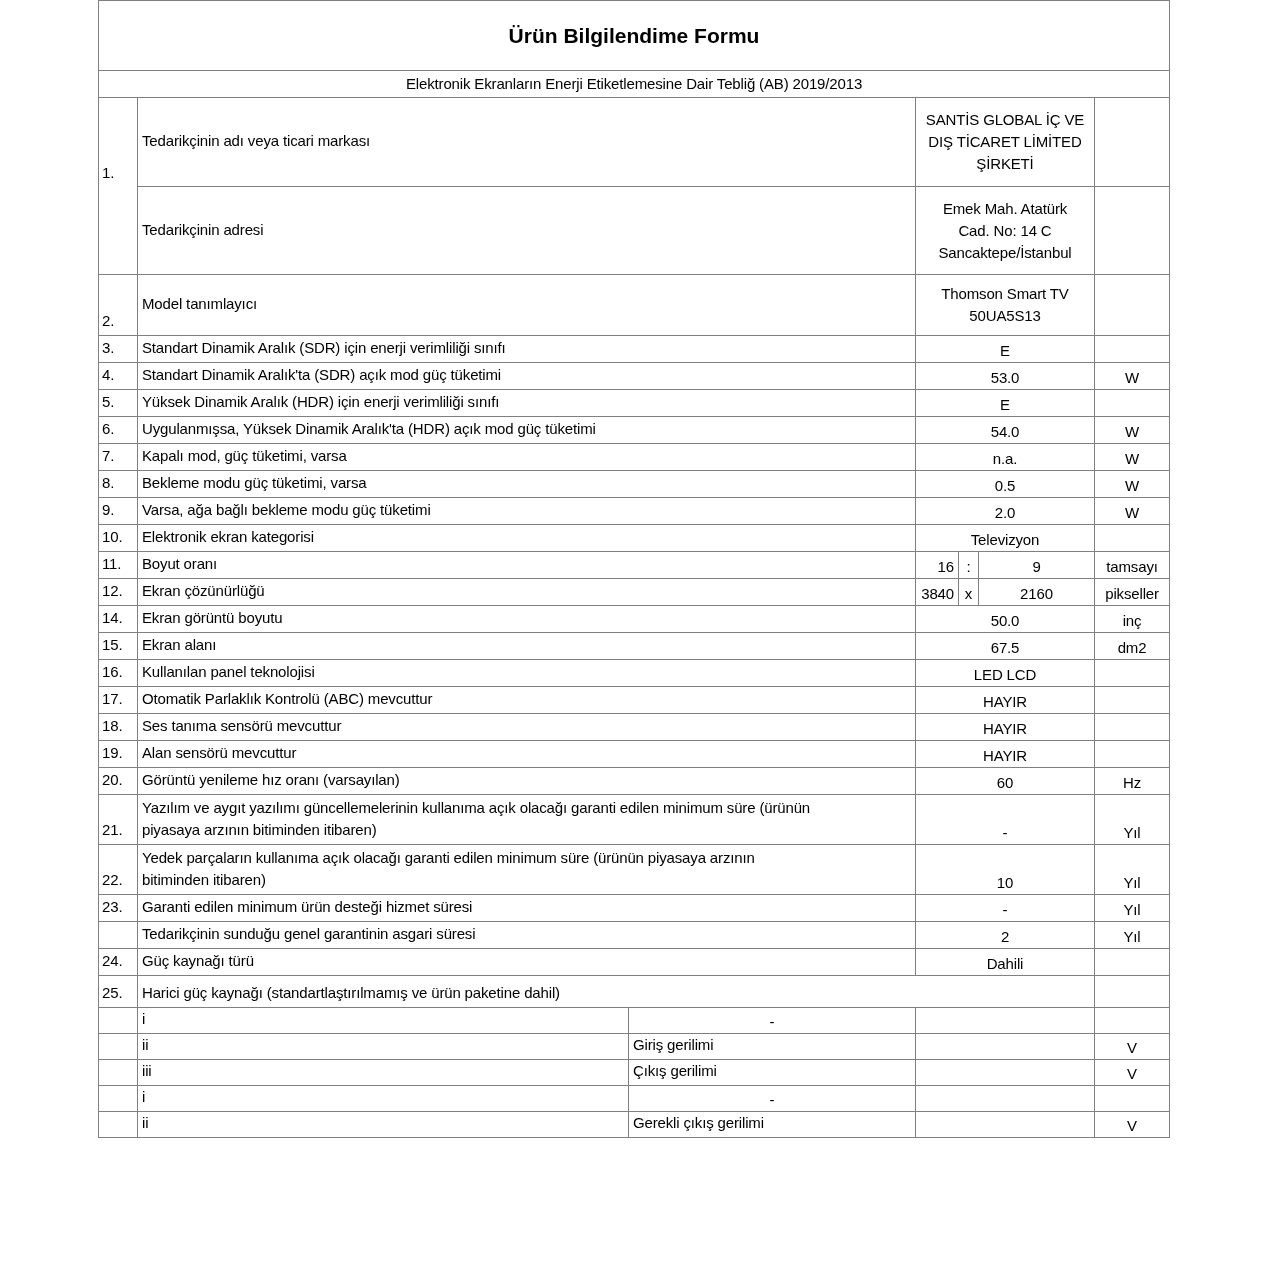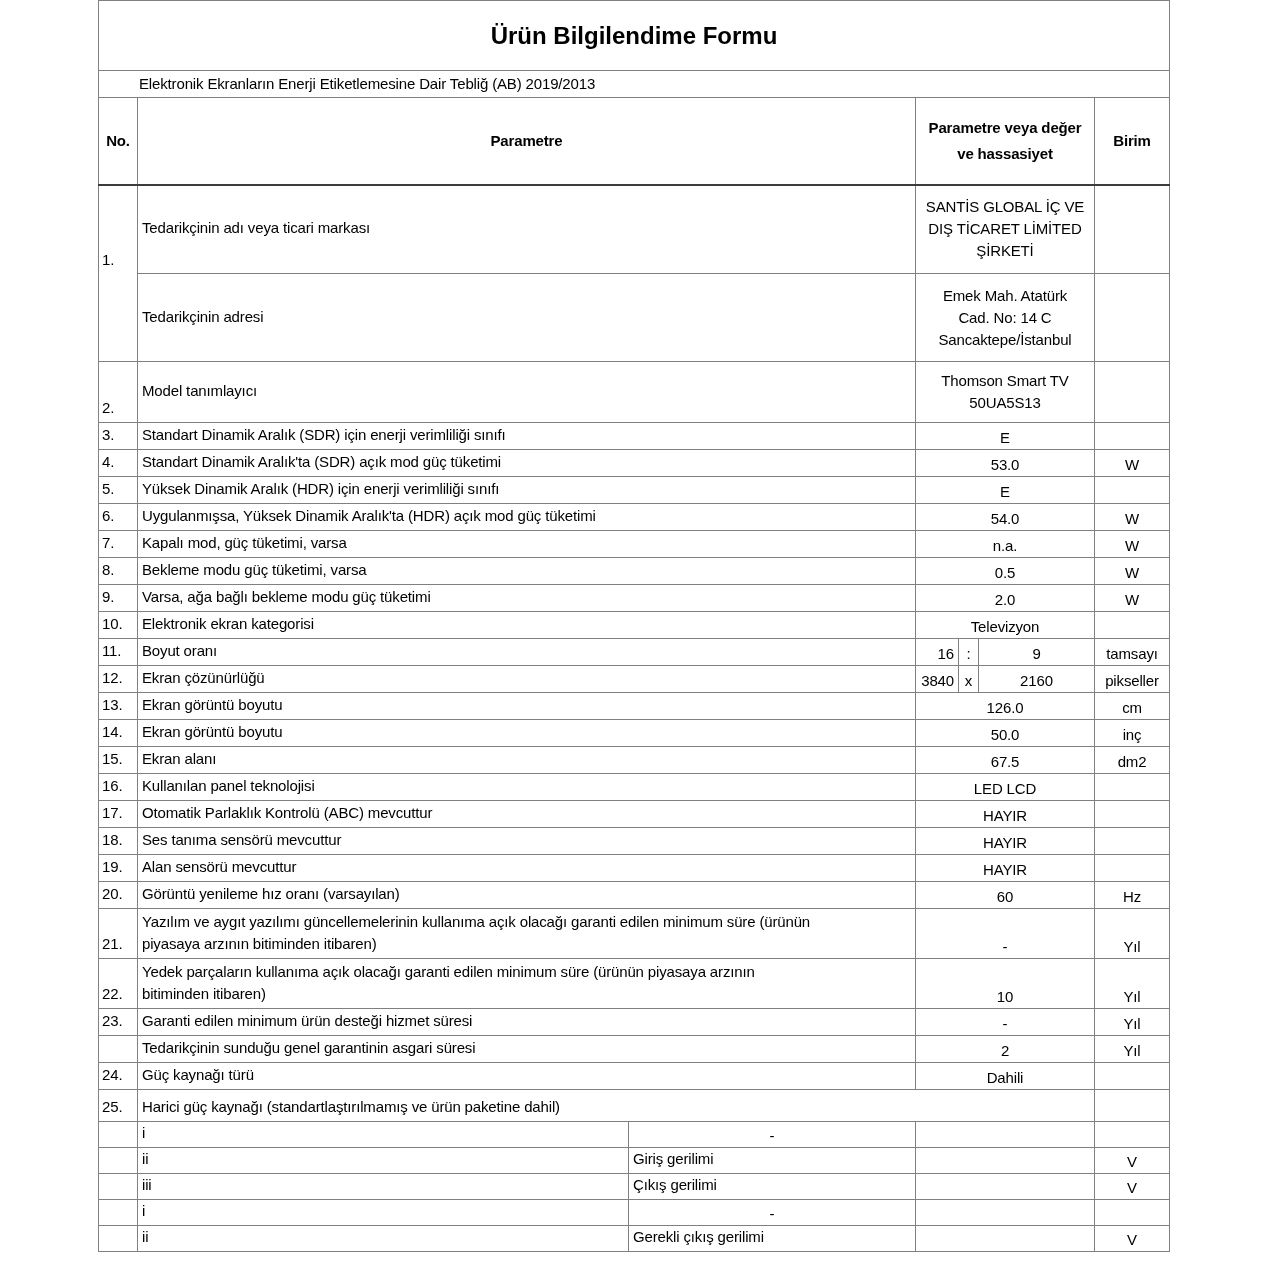--- a/index.html
+++ b/index.html
@@ -9,22 +9,22 @@
     position:absolute;left:98px;top:0;width:1071px;
     border-collapse:collapse;table-layout:fixed;
     border:1.5px solid #595959;
   }
   td{
     border:1px solid #808080;
     font-size:15px;line-height:22px;
     vertical-align:bottom;padding:0;overflow:hidden;
     letter-spacing:-0.15px;
   }
-  td.title-cell{font-size:24px;font-weight:bold;text-align:center;vertical-align:middle;letter-spacing:0;}
-  td.subtitle-cell{text-align:left;vertical-align:middle;padding-left:40px;}
+  td.title-cell{font-size:21px;font-weight:bold;text-align:center;vertical-align:middle;letter-spacing:0;}
+  td.subtitle-cell{text-align:center;vertical-align:middle;}
   td.hdr{font-weight:bold;text-align:center;vertical-align:middle;white-space:pre-line;line-height:26px;border-bottom:2.5px solid #3b3b3b;}
   td.no{text-align:left;padding:0 2px 3px 3px;}
   td.param{text-align:left;padding:1px 4px 3px 4px;white-space:pre-line;}
   td.val{text-align:center;white-space:pre-line;}
   td.unit{text-align:center;}
   td.v1{text-align:right;padding-right:4px;}
   td.vsep{text-align:center;}
   td.v3{text-align:center;}
   td.mid{vertical-align:middle;}
   td.lh26{line-height:22px;}
@@ -48,27 +48,20 @@
       <col style="width:116px">
       <col style="width:75px">
     </colgroup>
     <tbody>
       <tr style="height:70px">
         <td class="title-cell" colspan="7">Ürün Bilgilendime Formu</td>
       </tr>
       <tr style="height:27px">
         <td class="subtitle-cell" colspan="7">Elektronik Ekranların Enerji Etiketlemesine Dair Tebliğ (AB) 2019/2013</td>
       </tr>
-      <tr style="height:87px">
-        <td class="hdr">No.</td>
-        <td class="hdr" colspan="2">Parametre</td>
-        <td class="hdr" colspan="3">Parametre veya değer
-ve hassasiyet</td>
-        <td class="hdr">Birim</td>
-      </tr>
     </tbody>
     <tbody id="body-rows">
         <tr style="height: 89px;">
           <td class="no nbb">1.</td>
           <td class="param mid" colspan="2">Tedarikçinin adı veya ticari markası</td>
           <td class="val mid lh26" colspan="3">SANTİS GLOBAL İÇ VE
 DIŞ TİCARET LİMİTED
 ŞİRKETİ</td>
           <td class="unit"></td>
         </tr>
@@ -145,26 +138,20 @@
         </tr>
         <tr style="height: 24.4px;">
           <td class="no">12.</td>
           <td class="param" colspan="2">Ekran çözünürlüğü</td>
           <td class="v1">3840</td>
           <td class="vsep">x</td>
           <td class="v3">2160</td>
           <td class="unit">pikseller</td>
         </tr>
         <tr style="height: 24.4px;">
-          <td class="no">13.</td>
-          <td class="param" colspan="2">Ekran görüntü boyutu</td>
-          <td class="val" colspan="3">126.0</td>
-          <td class="unit">cm</td>
-        </tr>
-        <tr style="height: 24.4px;">
           <td class="no">14.</td>
           <td class="param" colspan="2">Ekran görüntü boyutu</td>
           <td class="val" colspan="3">50.0</td>
           <td class="unit">inç</td>
         </tr>
         <tr style="height: 24.4px;">
           <td class="no">15.</td>
           <td class="param" colspan="2">Ekran alanı</td>
           <td class="val" colspan="3">67.5</td>
           <td class="unit">dm2</td>

